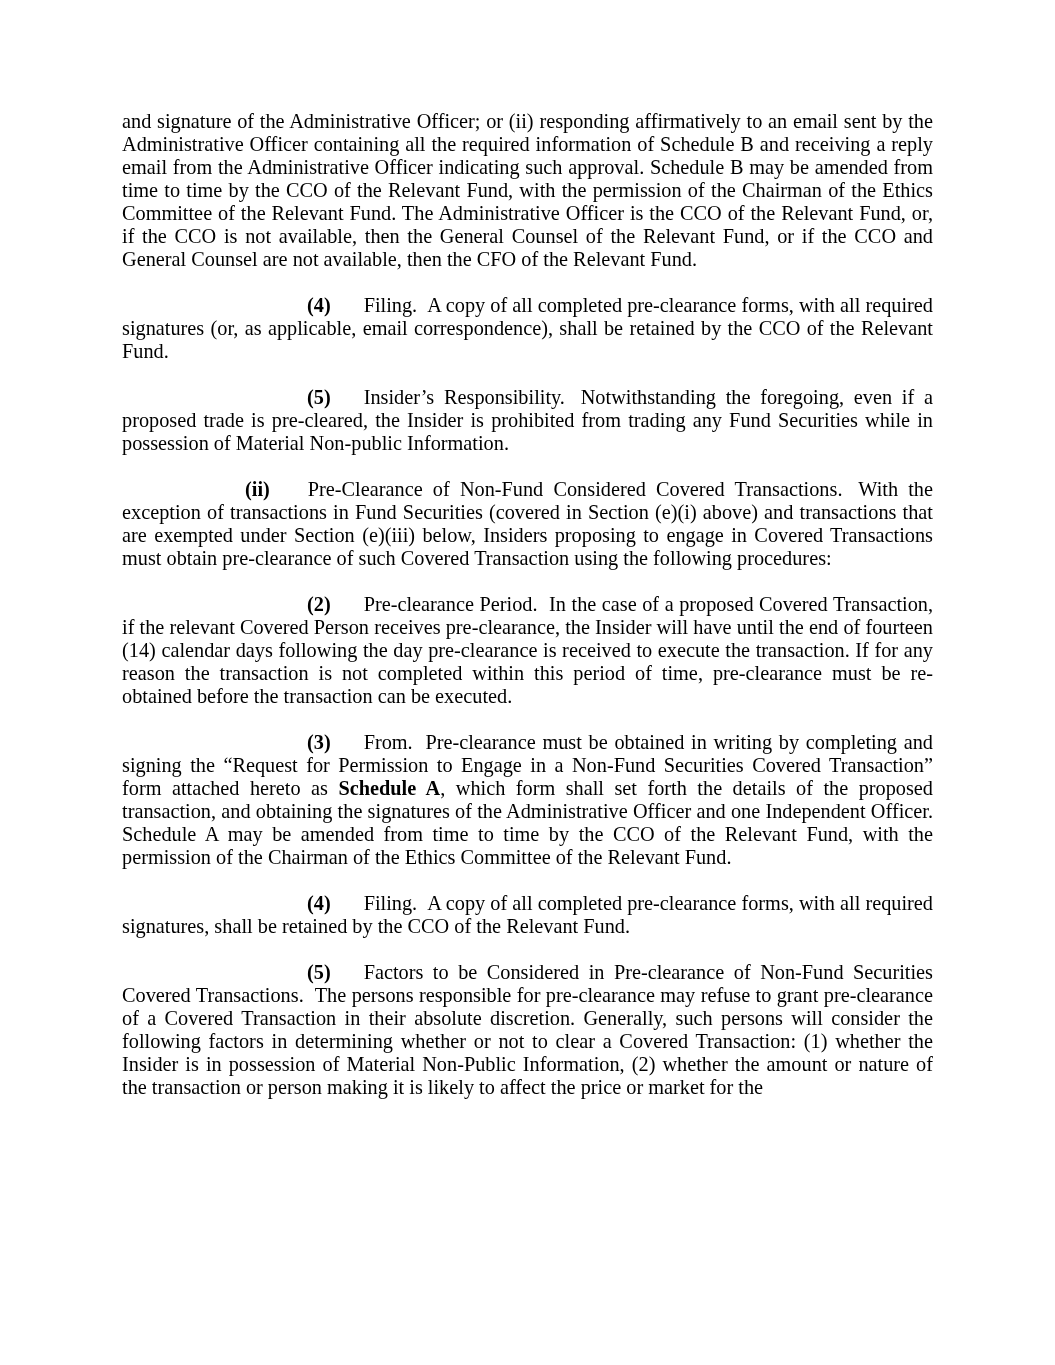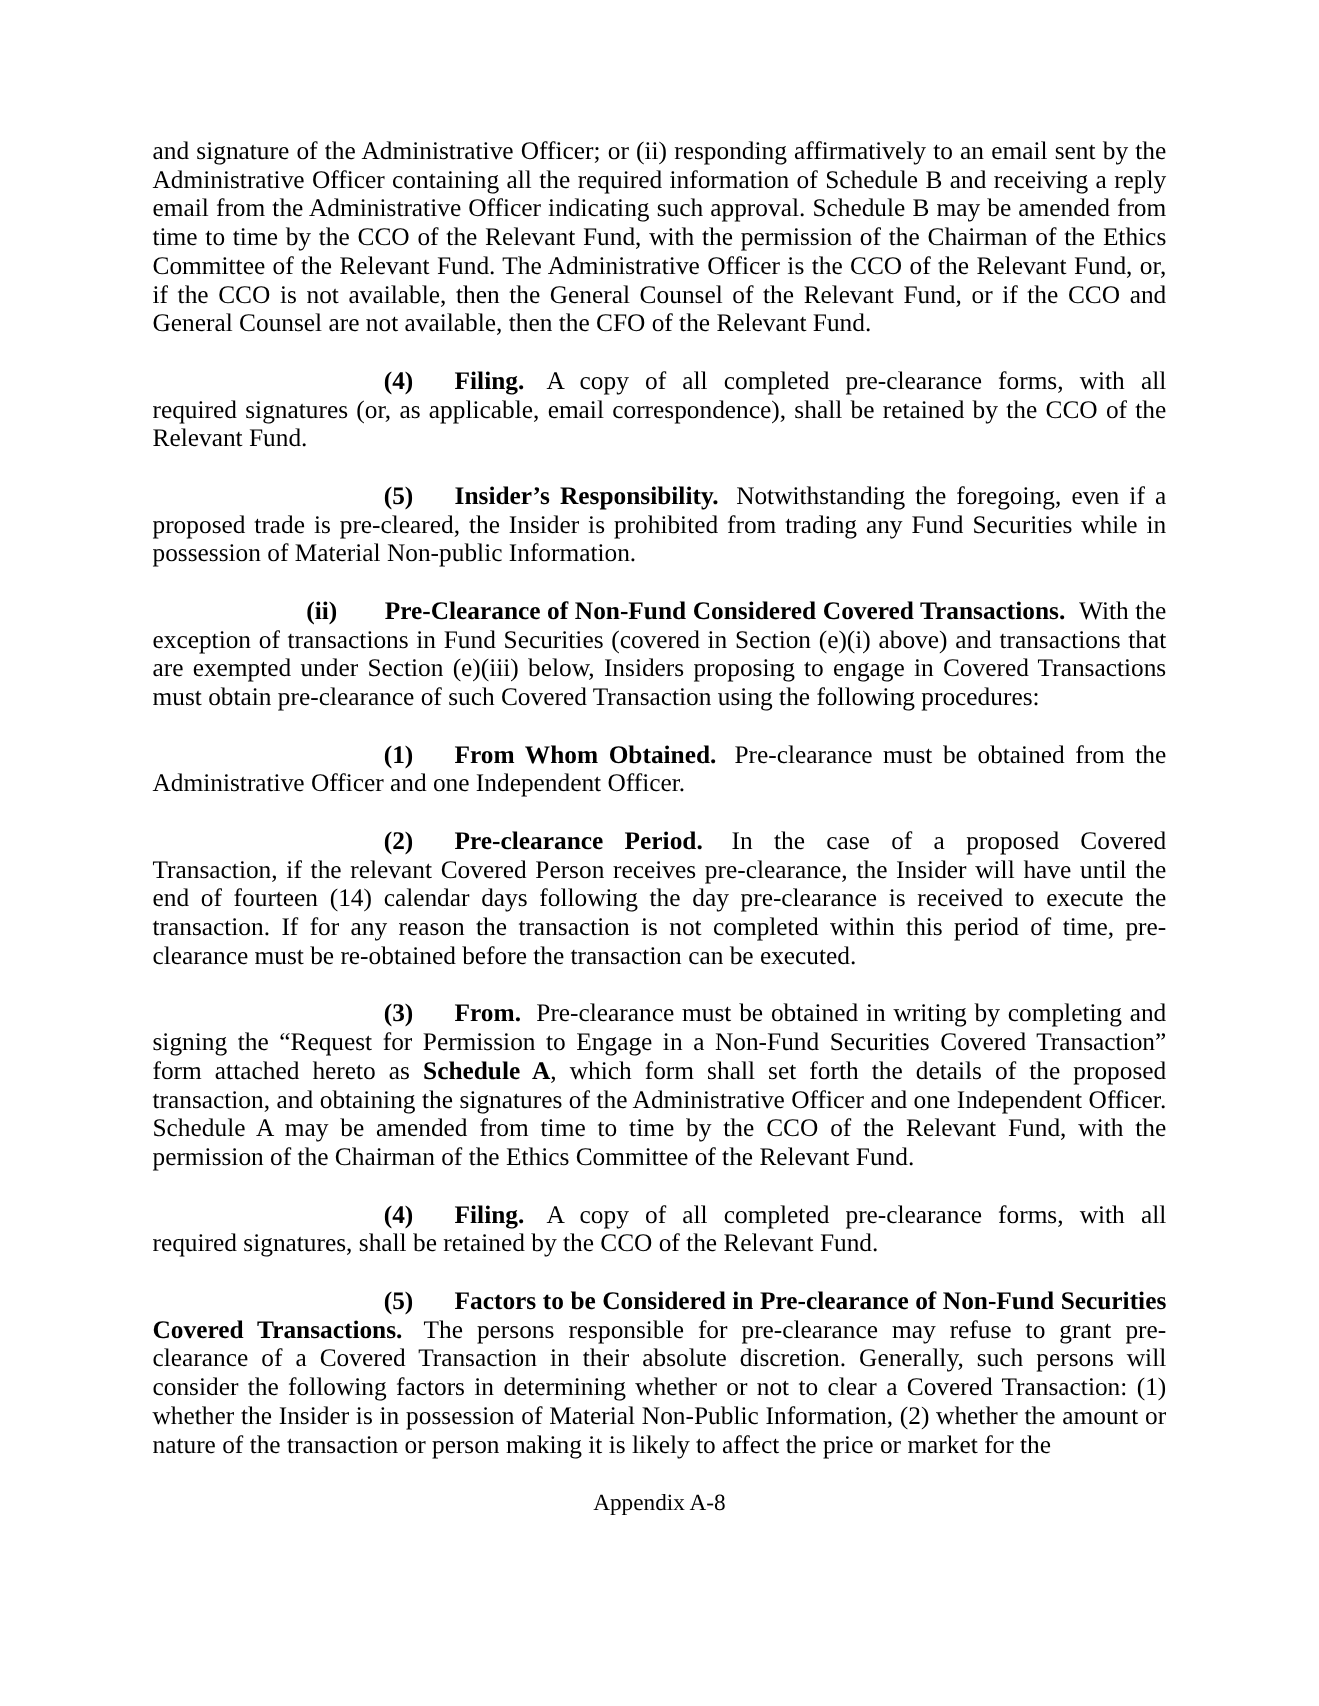--- a/index.html
+++ b/index.html
@@ -28,21 +28,21 @@
   .indent-l2 { text-indent: 185px; }
   .num {
     font-weight: 700;
   }
   .tab {
     display: inline-block;
   }
   .tab.t1 { width: 38px; }
   .tab.t2 { width: 33px; }
   .head {
-    font-weight: 700;
+    font-weight: 400;
     margin-right: 6px;
   }
   .sched {
     font-weight: 700;
   }
   .footer {
     margin-top: 0;
     text-align: center;
     font-size: 18.6px;
     line-height: 23px;
@@ -57,30 +57,27 @@
 
   <p class="para indent-l2"><span class="num">(4)</span><span class="tab t2"></span><span class="head">Filing.</span>
     <span>A copy of all completed pre-clearance forms, with all required signatures (or, as applicable, email correspondence), shall be retained by the CCO of the Relevant Fund.</span></p>
 
   <p class="para indent-l2"><span class="num">(5)</span><span class="tab t2"></span><span class="head">Insider’s Responsibility.</span>
     <span>Notwithstanding the foregoing, even if a proposed trade is pre-cleared, the Insider is prohibited from trading any Fund Securities while in possession of Material Non-public Information.</span></p>
 
   <p class="para indent-l1"><span class="num">(ii)</span><span class="tab t1"></span><span class="head">Pre-Clearance of Non-Fund Considered Covered Transactions.</span>
     <span>With the exception of transactions in Fund Securities (covered in Section (e)(i) above) and transactions that are exempted under Section (e)(iii) below, Insiders proposing to engage in Covered Transactions must obtain pre-clearance of such Covered Transaction using the following procedures:</span></p>
 
-  <p class="para indent-l2"><span class="num">(1)</span><span class="tab t2"></span><span class="head">From Whom Obtained.</span>
-    <span>Pre-clearance must be obtained from the Administrative Officer and one Independent Officer.</span></p>
 
   <p class="para indent-l2"><span class="num">(2)</span><span class="tab t2"></span><span class="head">Pre-clearance Period.</span>
     <span>In the case of a proposed Covered Transaction, if the relevant Covered Person receives pre-clearance, the Insider will have until the end of fourteen (14) calendar days following the day pre-clearance is received to execute the transaction.  If for any reason the transaction is not completed within this period of time, pre-clearance must be re-obtained before the transaction can be executed.</span></p>
 
   <p class="para indent-l2"><span class="num">(3)</span><span class="tab t2"></span><span class="head">From.</span>
     <span>Pre-clearance must be obtained in writing by completing and signing the “Request for Permission to Engage in a Non-Fund Securities Covered Transaction” form attached hereto as </span><span class="sched">Schedule A</span><span>, which form shall set forth the details of the proposed transaction, and obtaining the signatures of the Administrative Officer and one Independent Officer.  Schedule A may be amended from time to time by the CCO of the Relevant Fund, with the permission of the Chairman of the Ethics Committee of the Relevant Fund.</span></p>
 
   <p class="para indent-l2"><span class="num">(4)</span><span class="tab t2"></span><span class="head">Filing.</span>
     <span>A copy of all completed pre-clearance forms, with all required signatures, shall be retained by the CCO of the Relevant Fund.</span></p>
 
   <p class="para indent-l2"><span class="num">(5)</span><span class="tab t2"></span><span class="head">Factors to be Considered in Pre-clearance of Non-Fund Securities Covered Transactions.</span>
     <span>The persons responsible for pre-clearance may refuse to grant pre-clearance of a Covered Transaction in their absolute discretion.  Generally, such persons will consider the following factors in determining whether or not to clear a Covered Transaction: (1) whether the Insider is in possession of Material Non-Public Information, (2) whether the amount or nature of the transaction or person making it is likely to affect the price or market for the</span></p>
 
-  <div class="footer">Appendix A-8</div>
 
 </div>
 
 </body></html>

